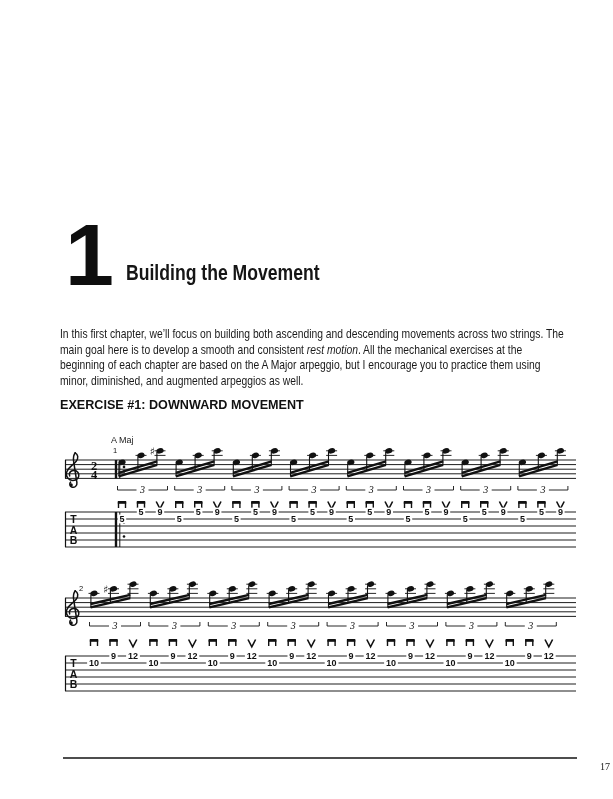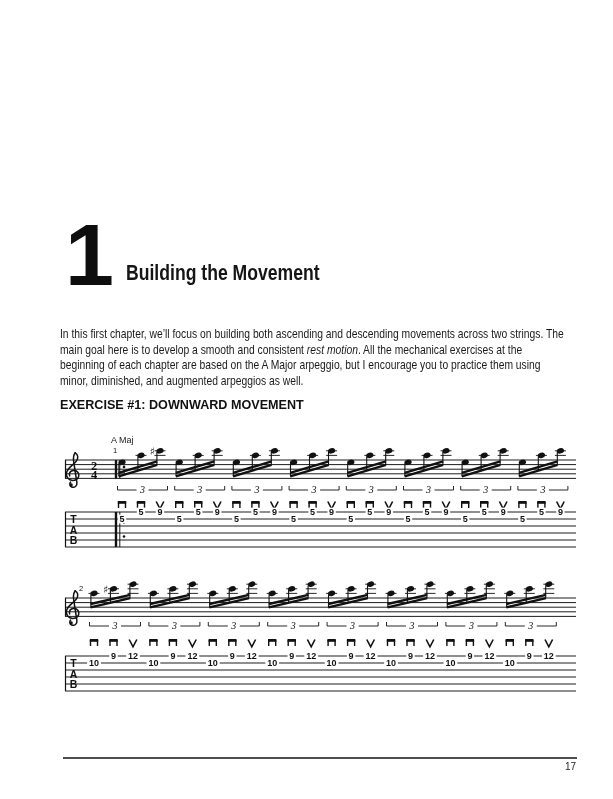--- a/index.html
+++ b/index.html
@@ -33,22 +33,22 @@
     font-size:13px;font-weight:700;color:#111;white-space:nowrap;
     transform:scaleX(0.97);transform-origin:left top;
   }
   svg.music{position:absolute;left:0;display:block;}
   #sys0{top:430px;}
   #sys1{top:565px;}
   .footer-rule{
     position:absolute;left:63px;top:757px;width:514px;height:1.6px;background:#4d4d4d;
   }
   .page-number{
-    position:absolute;top:761px;left:558px;width:18px;text-align:right;
-    font-size:10px;color:#222;
+    position:absolute;top:761px;left:592px;width:18px;text-align:right;
+    font-size:10px;color:#222;font-family:Liberation Serif, serif;
   }
 </style>
 </head>
 <body>
 
 <div class="page">
 
   <header class="chapter-header">
     <div class="chapter-number">1</div>
     <h1 class="chapter-title">Building the Movement</h1>

